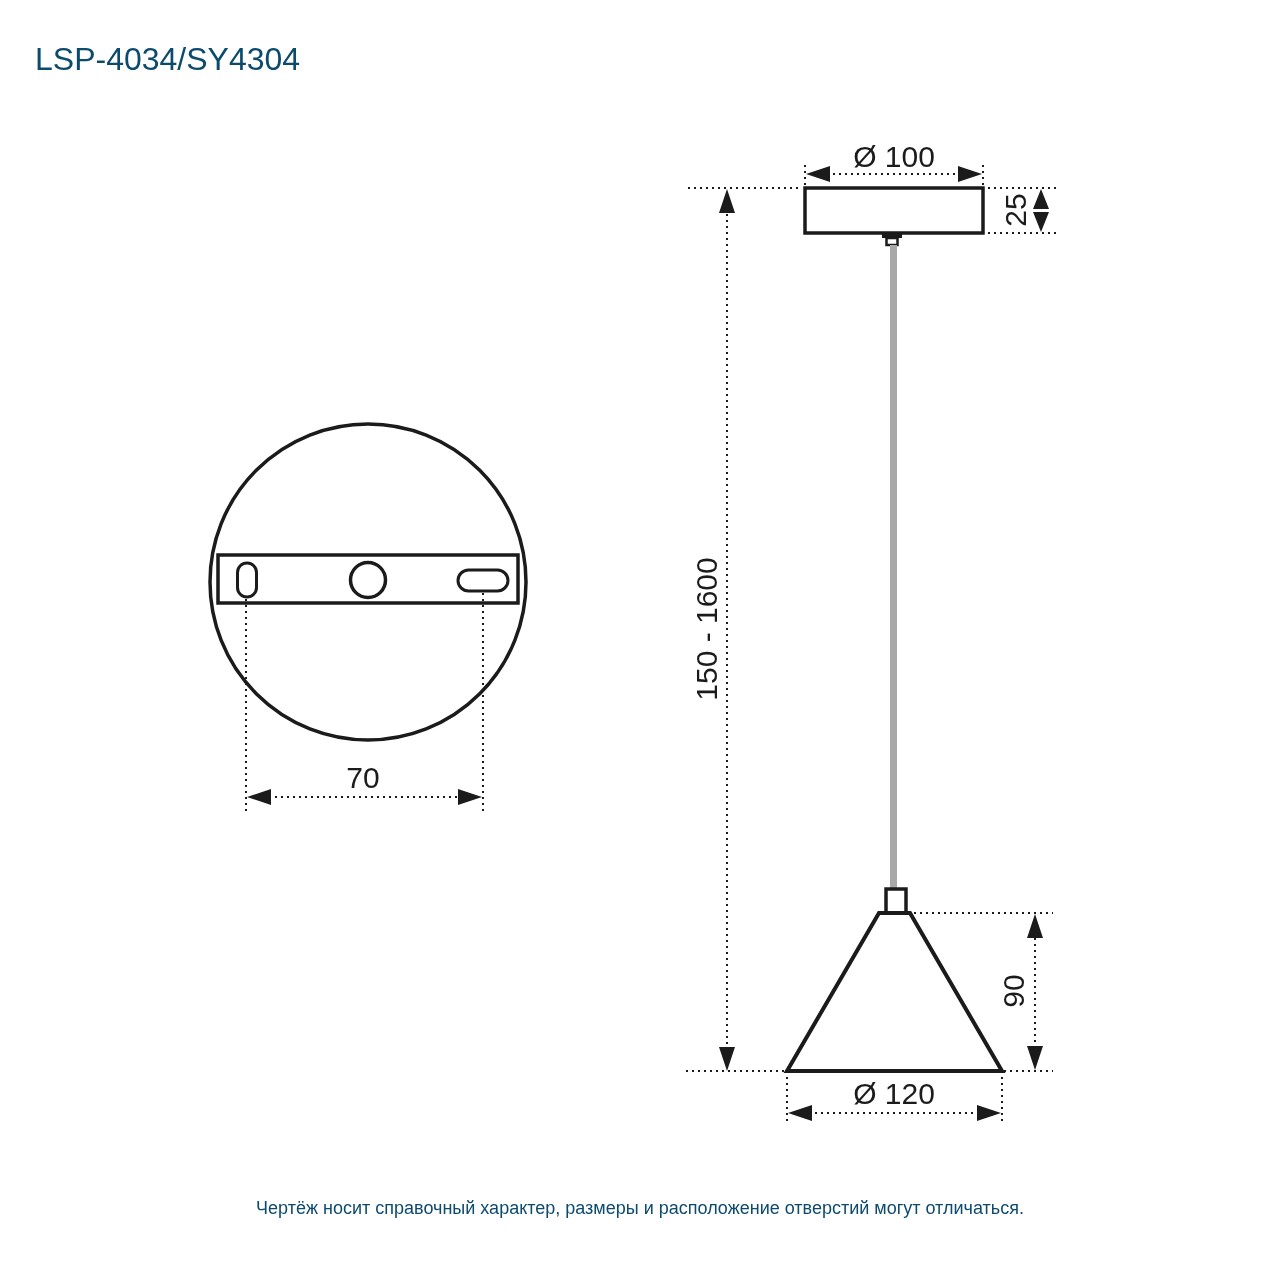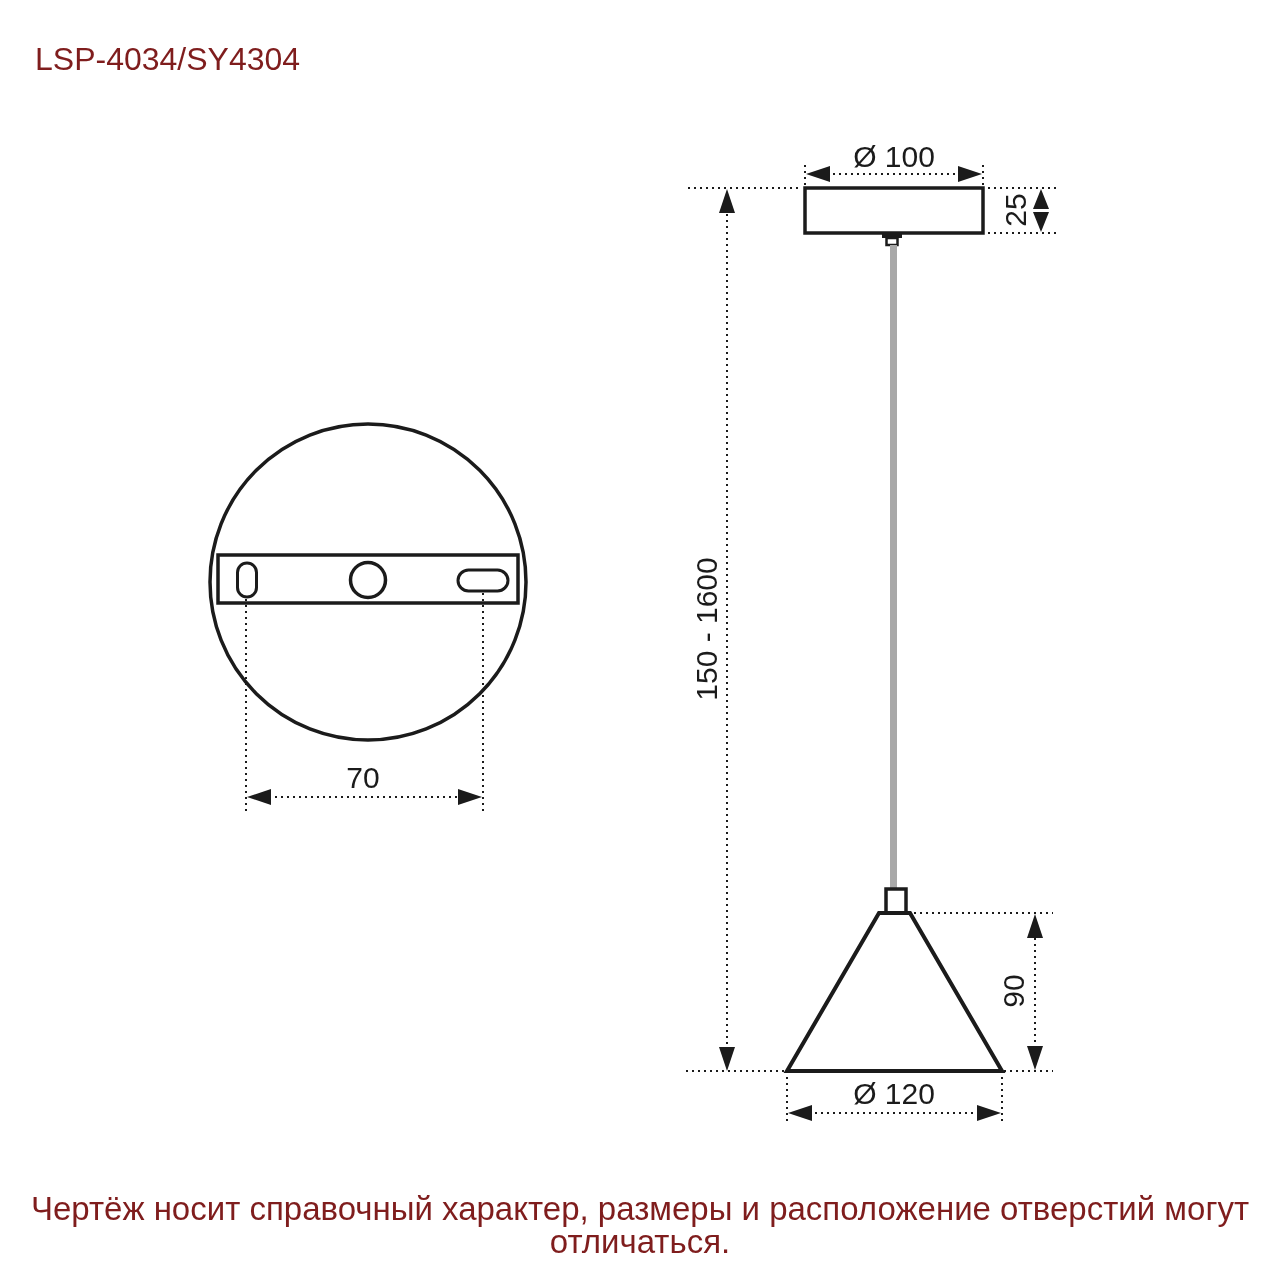--- a/index.html
+++ b/index.html
@@ -1,34 +1,34 @@
 <!DOCTYPE html>
 <html><head>
 <meta charset="utf-8">
 <style>
   html,body{margin:0;padding:0;background:#fff;}
   .page{
     position:relative;
     width:1280px;height:1280px;
     background:#ffffff;
     font-family:"Liberation Sans", sans-serif;
-    color:#7f1d1d;
+    color:#0c4a6e;
     overflow:hidden;
   }
   .header{
     position:absolute;left:35px;top:38px;
     font-size:32px;line-height:43px;
     font-weight:400;
   }
   .header div{white-space:pre;}
   .drawing{position:absolute;left:0;top:0;}
   .footer{
     position:absolute;left:0;top:1192px;width:1280px;
     text-align:center;
-    font-size:33px;line-height:33px;
+    font-size:18px;line-height:33px;
   }
   svg text{
     font-family:"Liberation Sans", sans-serif;
     font-size:30px;
     fill:#1b1b1b;
   }
 </style>
 </head>
 <body>
 

